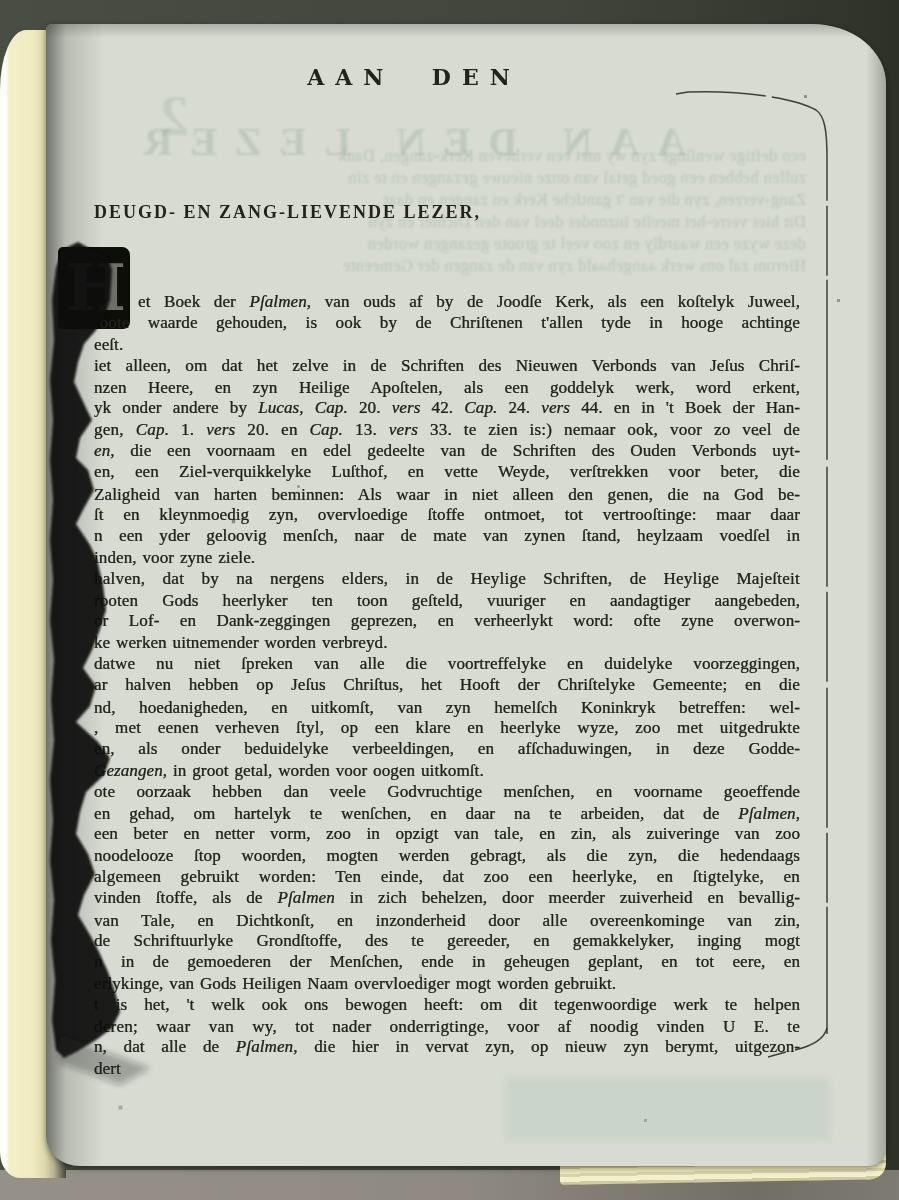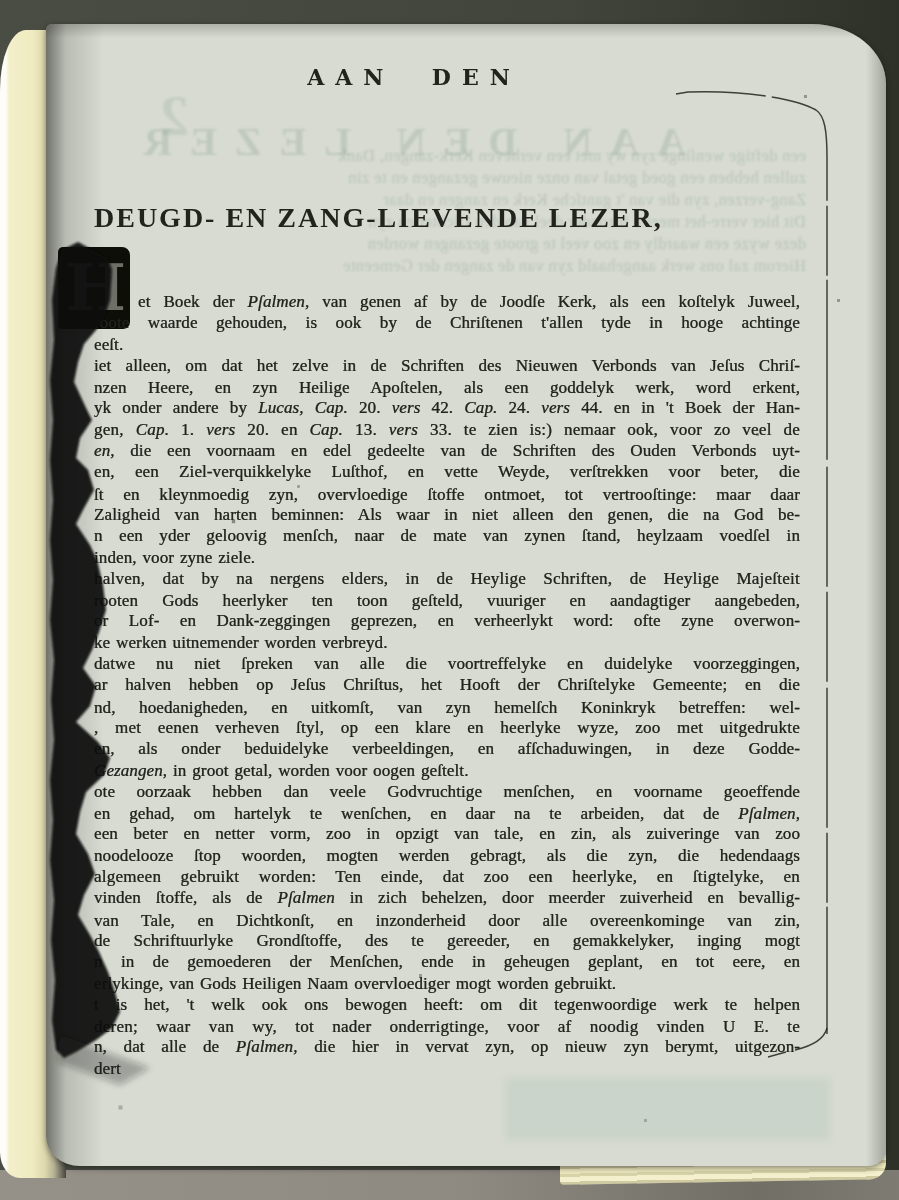--- a/index.html
+++ b/index.html
@@ -33,21 +33,21 @@
   .stamp-ghost{position:absolute;left:459px;top:1054px;width:325px;height:62px;
          background:rgba(165,185,172,.22);filter:blur(3px);border-radius:3px;}
   
   .heading-small{position:absolute;left:48px;top:40px;width:640px;text-align:center;
          font-family:"DejaVu Serif",serif;font-weight:bold;font-size:22px;color:var(--ink);
          letter-spacing:.5em;word-spacing:.85em;}
   .main-title{position:absolute;left:48px;top:78px;width:706px;text-align:center;
          font-family:"DejaVu Serif",serif;font-weight:bold;font-size:68px;line-height:74px;color:var(--ink);
          letter-spacing:.5em;text-indent:.5em;}
   .salutation{position:absolute;left:48px;top:178px;width:706px;text-align:left;
-         font-weight:bold;font-size:28px;color:var(--ink);letter-spacing:2px;}
+         font-weight:bold;font-size:18px;color:var(--ink);letter-spacing:2px;}
   .dropcap{position:absolute;left:12px;top:223px;width:72px;height:82px;background:#0e0e09;
          border-radius:5px 8px 7px 4px;}
   .dropcap span{position:absolute;right:4px;top:4px;font-family:"DejaVu Serif",serif;
          font-weight:bold;font-size:64px;line-height:74px;color:rgba(205,210,198,.5);}
   .text-block{position:absolute;left:48px;top:267px;width:706px;color:var(--ink);
          font-size:17px;line-height:21.3px;letter-spacing:.1px;word-spacing:1.5px;
          -webkit-text-stroke:.22px var(--ink);text-shadow:.3px .3px 0 rgba(35,35,30,.35);}
   .bline{height:21.3px;text-align:justify;text-align-last:justify;white-space:nowrap;}
   .bline.end{text-align:right;text-align-last:left;}
   .bline.indent{padding-left:44px;}
@@ -87,43 +87,43 @@
   <div class="stamp-ghost" data-name="showthrough-stamp"></div>
 
   <div class="heading-small" data-name="heading-small">AAN DEN</div>
   <div class="salutation" data-name="salutation-line">DEUGD- EN ZANG-LIEVENDE LEZER,</div>
 
   <div class="dropcap" data-name="drop-cap">
     <span data-name="drop-cap-letter">H</span>
   </div>
 
   <div class="text-block" data-name="body-text" id="body-text">
-      <div class="bline indent" data-name="text-line"><span data-name="roman-text">et Boek der </span><span class="it" data-name="italic-text">Pſalmen</span><span data-name="roman-text">, van genen af by de Joodſe Kerk, als een koſtelyk Juweel,</span></div>
+      <div class="bline indent" data-name="text-line"><span data-name="roman-text">et Boek der </span><span class="it" data-name="italic-text">Pſalmen</span><span data-name="roman-text">, van ouds af by de Joodſe Kerk, als een koſtelyk Juweel,</span></div>
       <div class="bline" data-name="text-line"><span data-name="roman-text">roote waarde gehouden, is ook by de Chriſtenen t'allen tyde in hooge achtinge</span></div>
       <div class="bline end" data-name="text-line"><span data-name="roman-text">eeſt.</span></div>
       <div class="bline" data-name="text-line"><span data-name="roman-text">iet alleen, om dat het zelve in de Schriften des Nieuwen Verbonds van Jeſus Chriſ-</span></div>
       <div class="bline" data-name="text-line"><span data-name="roman-text">nzen Heere, en zyn Heilige Apoſtelen, als een goddelyk werk, word erkent,</span></div>
       <div class="bline" data-name="text-line"><span data-name="roman-text">yk onder andere by </span><span class="it" data-name="italic-text">Lucas</span><span data-name="roman-text">, </span><span class="it" data-name="italic-text">Cap.</span><span data-name="roman-text"> 20. </span><span class="it" data-name="italic-text">vers</span><span data-name="roman-text"> 42. </span><span class="it" data-name="italic-text">Cap.</span><span data-name="roman-text"> 24. </span><span class="it" data-name="italic-text">vers</span><span data-name="roman-text"> 44. en in 't Boek der Han-</span></div>
       <div class="bline" data-name="text-line"><span data-name="roman-text">gen, </span><span class="it" data-name="italic-text">Cap.</span><span data-name="roman-text"> 1. </span><span class="it" data-name="italic-text">vers</span><span data-name="roman-text"> 20. en </span><span class="it" data-name="italic-text">Cap.</span><span data-name="roman-text"> 13. </span><span class="it" data-name="italic-text">vers</span><span data-name="roman-text"> 33. te zien is:) nemaar ook, voor zo veel de</span></div>
       <div class="bline" data-name="text-line"><span class="it" data-name="italic-text">en</span><span data-name="roman-text">, die een voornaam en edel gedeelte van de Schriften des Ouden Verbonds uyt-</span></div>
       <div class="bline" data-name="text-line"><span data-name="roman-text">en, een Ziel-verquikkelyke Luſthof, en vette Weyde, verſtrekken voor beter, die</span></div>
+      <div class="bline" data-name="text-line"><span data-name="roman-text">Zaligheid van harten beminnen: Als waar in niet alleen den genen, die na God be-</span></div>
       <div class="bline" data-name="text-line"><span data-name="roman-text">ſt en kleynmoedig zyn, overvloedige ſtoffe ontmoet, tot vertrooſtinge: maar daar</span></div>
-      <div class="bline" data-name="text-line"><span data-name="roman-text">Zaligheid van harten beminnen: Als waar in niet alleen den genen, die na God be-</span></div>
       <div class="bline" data-name="text-line"><span data-name="roman-text">n een yder geloovig menſch, naar de mate van zynen ſtand, heylzaam voedſel in</span></div>
       <div class="bline end" data-name="text-line"><span data-name="roman-text">inden, voor zyne ziele.</span></div>
       <div class="bline" data-name="text-line"><span data-name="roman-text">halven, dat by na nergens elders, in de Heylige Schriften, de Heylige Majeſteit</span></div>
       <div class="bline" data-name="text-line"><span data-name="roman-text">rooten Gods heerlyker ten toon geſteld, vuuriger en aandagtiger aangebeden,</span></div>
       <div class="bline" data-name="text-line"><span data-name="roman-text">or Lof- en Dank-zeggingen geprezen, en verheerlykt word: ofte zyne overwon-</span></div>
       <div class="bline end" data-name="text-line"><span data-name="roman-text">ke werken uitnemender worden verbreyd.</span></div>
       <div class="bline" data-name="text-line"><span data-name="roman-text">datwe nu niet ſpreken van alle die voortreffelyke en duidelyke voorzeggingen,</span></div>
       <div class="bline" data-name="text-line"><span data-name="roman-text">ar halven hebben op Jeſus Chriſtus, het Hooft der Chriſtelyke Gemeente; en die</span></div>
       <div class="bline" data-name="text-line"><span data-name="roman-text">nd, hoedanigheden, en uitkomſt, van zyn hemelſch Koninkryk betreffen: wel-</span></div>
       <div class="bline" data-name="text-line"><span data-name="roman-text">, met eenen verheven ſtyl, op een klare en heerlyke wyze, zoo met uitgedrukte</span></div>
       <div class="bline" data-name="text-line"><span data-name="roman-text">en, als onder beduidelyke verbeeldingen, en afſchaduwingen, in deze Godde-</span></div>
-      <div class="bline end" data-name="text-line"><span class="it" data-name="italic-text">Gezangen</span><span data-name="roman-text">, in groot getal, worden voor oogen geſtelt.</span></div>
+      <div class="bline end" data-name="text-line"><span class="it" data-name="italic-text">Gezangen</span><span data-name="roman-text">, in groot getal, worden voor oogen uitkomſt.</span></div>
       <div class="bline" data-name="text-line"><span data-name="roman-text">ote oorzaak hebben dan veele Godvruchtige menſchen, en voorname geoeffende</span></div>
       <div class="bline" data-name="text-line"><span data-name="roman-text">en gehad, om hartelyk te wenſchen, en daar na te arbeiden, dat de </span><span class="it" data-name="italic-text">Pſalmen</span><span data-name="roman-text">,</span></div>
       <div class="bline" data-name="text-line"><span data-name="roman-text">een beter en netter vorm, zoo in opzigt van tale, en zin, als zuiveringe van zoo</span></div>
       <div class="bline" data-name="text-line"><span data-name="roman-text">noodelooze ſtop woorden, mogten werden gebragt, als die zyn, die hedendaags</span></div>
       <div class="bline" data-name="text-line"><span data-name="roman-text">algemeen gebruikt worden: Ten einde, dat zoo een heerlyke, en ſtigtelyke, en</span></div>
       <div class="bline" data-name="text-line"><span data-name="roman-text">vinden ſtoffe, als de </span><span class="it" data-name="italic-text">Pſalmen</span><span data-name="roman-text"> in zich behelzen, door meerder zuiverheid en bevallig-</span></div>
       <div class="bline" data-name="text-line"><span data-name="roman-text">van Tale, en Dichtkonſt, en inzonderheid door alle overeenkominge van zin,</span></div>
       <div class="bline" data-name="text-line"><span data-name="roman-text">de Schriftuurlyke Grondſtoffe, des te gereeder, en gemakkelyker, inging mogt</span></div>
       <div class="bline" data-name="text-line"><span data-name="roman-text">n in de gemoederen der Menſchen, ende in geheugen geplant, en tot eere, en</span></div>
       <div class="bline end" data-name="text-line"><span data-name="roman-text">erlykinge, van Gods Heiligen Naam overvloediger mogt worden gebruikt.</span></div>

